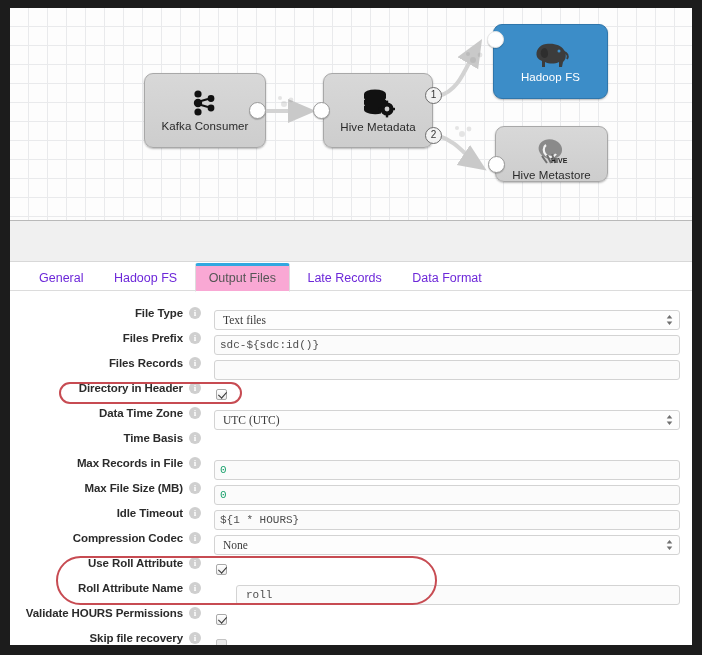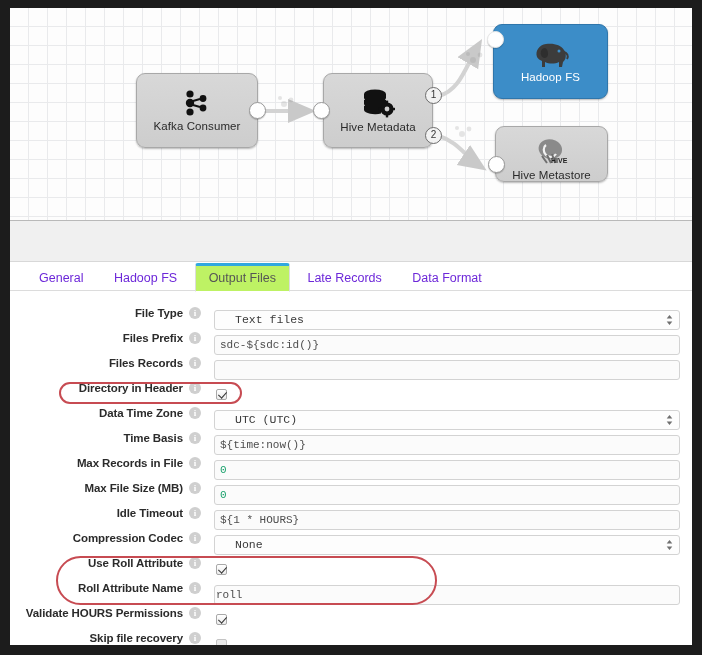--- a/index.html
+++ b/index.html
@@ -121,21 +121,21 @@
     position: relative;
     display: inline-block;
     font-size: 12.5px;
     color: #6d28d9;
     padding: 7px 13px 6px 13px;
     top: 1px;
     cursor: pointer;
   }
   .tab.active {
     color: #555555;
-    background: #bef264;
+    background: #f9a8d4;
     border: 1px solid #dcdcdc;
     border-bottom: 1px solid #ffffff;
     border-top: 3px solid #31a8e0;
     border-radius: 3px 3px 0 0;
     padding-top: 5px;
     z-index: 3;
   }
 
   
   #property-form {
@@ -191,24 +191,24 @@
     padding: 0 5px;
     outline: none;
   }
   .text-input.num { color: #18a06b; }
   .select-input {
     width: 100%;
     height: 20px;
     border: 1px solid #d3d3d3;
     border-radius: 3px;
     background: #fdfdfd;
-    font-family: Liberation Mono, monospace;
+    font-family: Liberation Serif, serif;
     font-size: 11.5px;
     color: #3a3a3a;
-    padding: 0 20px 0 20px;
+    padding: 0 20px 0 8px;
     position: relative;
     display: flex;
     align-items: center;
     cursor: pointer;
   }
   .sel-arrows {
     position: absolute;
     right: 6px; top: 50%;
     transform: translateY(-50%);
     line-height: 0;
@@ -268,21 +268,21 @@
             <circle cx="270" cy="90" r="2"></circle>
           <circle cx="463" cy="52" r="3"></circle>
             <circle cx="470" cy="47" r="2.4"></circle>
             <circle cx="458" cy="46" r="2"></circle>
           <circle cx="452" cy="126" r="3"></circle>
             <circle cx="459" cy="121" r="2.4"></circle>
             <circle cx="447" cy="120" r="2"></circle>
         </g>
       </svg>
 
-      <div class="stage-node" style="left:126px; top:65px; width:122px; height:75px;">
+      <div class="stage-node" style="left:134px; top:65px; width:122px; height:75px;">
         <span class="stage-icon">
           <svg width="30" height="28" viewBox="0 0 30 28">
             <circle cx="8" cy="5" r="3.6" fill="#111"></circle>
             <circle cx="8" cy="14" r="4.2" fill="#111"></circle>
             <circle cx="8" cy="23" r="3.6" fill="#111"></circle>
             <circle cx="21" cy="9.5" r="3.4" fill="#111"></circle>
             <circle cx="21" cy="19" r="3.4" fill="#111"></circle>
             <path d="M11 12 L18 10 M11 16 L18 18" stroke="#111" stroke-width="2" fill="none"></path>
           </svg>
         </span>
@@ -403,23 +403,20 @@
                   <path d="M3.5 1 L6.3 4.6 L0.7 4.6 Z M3.5 11 L6.3 7.4 L0.7 7.4 Z" fill="#6f6f6f"></path>
                 </svg>
             </span>
           </span>
         </span>
       </div>
 
       <div class="form-row">
         <span class="row-label">Time Basis</span>
         <span class="info-icon">i</span>
-        <span class="field-wrap">
-          <input class="text-input" readonly="" value="${time:now()}" style="">
-        </span>
       </div>
 
       <div class="form-row">
         <span class="row-label">Max Records in File</span>
         <span class="info-icon">i</span>
         <span class="field-wrap">
           <input class="text-input num" readonly="" value="0" style="">
         </span>
       </div>
 
@@ -459,21 +456,21 @@
         <span class="info-icon">i</span>
         <span class="field-wrap">
           <span class="cbox checked"></span>
         </span>
       </div>
 
       <div class="form-row">
         <span class="row-label">Roll Attribute Name</span>
         <span class="info-icon">i</span>
         <span class="field-wrap">
-          <input class="text-input" readonly="" style="padding-left: 1px;" value="roll">
+          <input class="text-input" readonly="" style="padding-left: 9px; margin-left: 22px;" value="roll">
         </span>
       </div>
 
       <div class="form-row">
         <span class="row-label">Validate HOURS Permissions</span>
         <span class="info-icon">i</span>
         <span class="field-wrap">
           <span class="cbox checked"></span>
         </span>
       </div>

